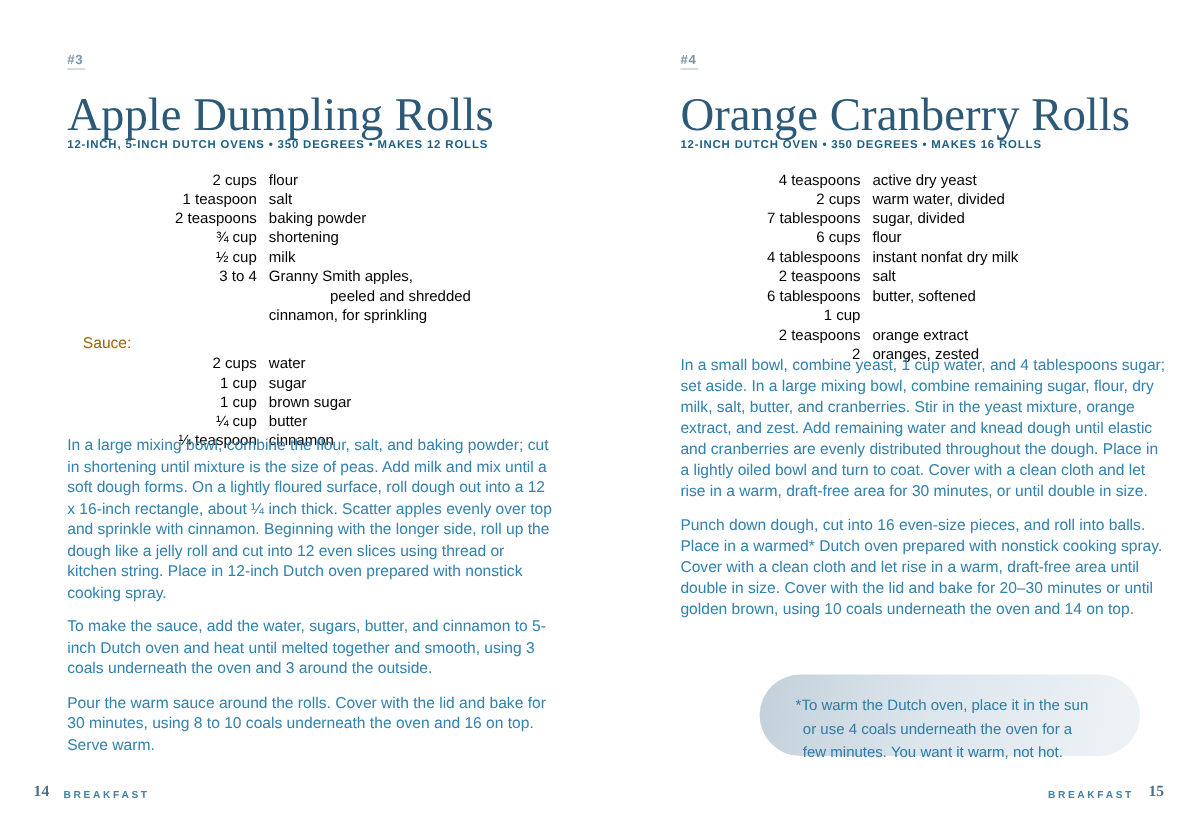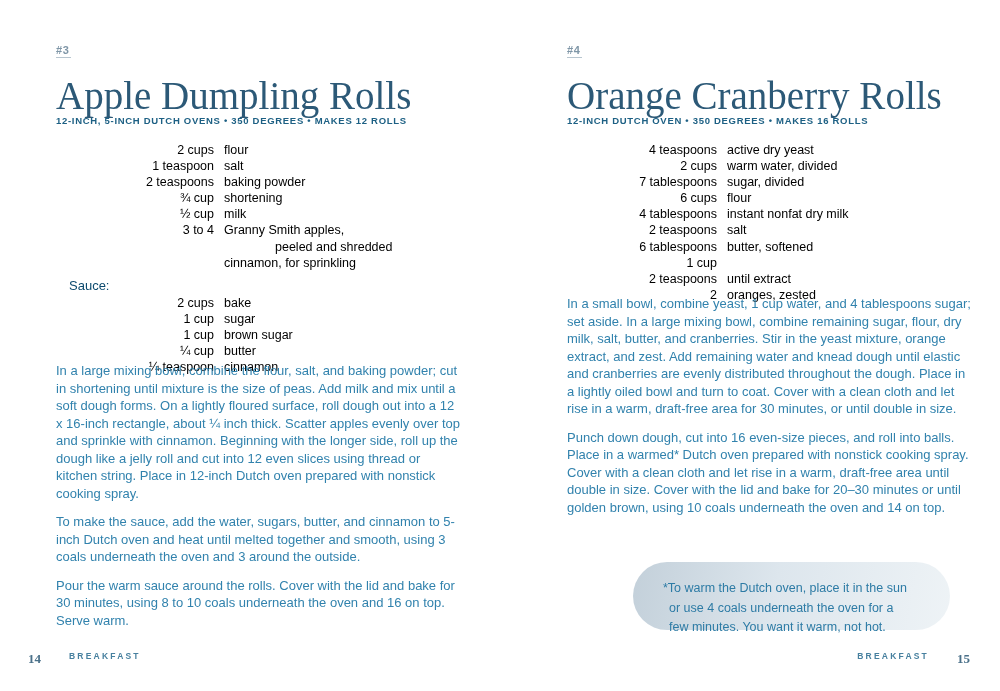--- a/index.html
+++ b/index.html
@@ -51,21 +51,21 @@
   }
   .ing-qty  { flex: none; text-align: right; }
   .recipe-left  .ing-qty { width: 158px; }
   .recipe-right .ing-qty { width: 150px; }
   .ing-item { margin-left: 10px; }
   .ing-row.wrap-indent .ing-item { margin-left: 17px; padding-left: 44px; }
 
   .sauce-label {
     margin: 7px 0 0 13px;
     font-size: 13px;
-    color: #0c4a6e;
+    color: #a16207;
     line-height: 15px;
   }
   .sauce-list { margin-top: 2px; }
 
   .method {
     position: absolute;
     left: 0;
     width: 406px;
   }
   .recipe-left  .method { top: 322px; }
@@ -92,22 +92,22 @@
     line-height: 19.5px;
     color: #2d7ba5;
   }
   .note-line { display: block; }
   .note-line.first { text-indent: -6px; }
 
   .footer {
     position: absolute;
     top: 651px;
     display: flex;
-    align-items: flex-start;
-    gap: 28px;
+    align-items: flex-end;
+    gap: 12px;
   }
   .footer-left  { left: 28px; }
   .footer-right { right: 30px; }
   .footer .page-num {
     font-family: "Liberation Serif", "DejaVu Serif", serif;
     font-weight: bold;
     font-size: 13px;
     color: #4a7089;
   }
   .footer .section-label {
@@ -160,21 +160,21 @@
         <span class="ing-qty"></span>
         <span class="ing-item">cinnamon, for sprinkling</span>
       </div>
     </div>
 
     <div class="sauce-label">Sauce:</div>
 
     <div class="ing-list sauce-list">
       <div class="ing-row">
         <span class="ing-qty">2 cups</span>
-        <span class="ing-item">bake</span>
+        <span class="ing-item">water</span>
       </div>
       <div class="ing-row">
         <span class="ing-qty">1 cup</span>
         <span class="ing-item">sugar</span>
       </div>
       <div class="ing-row">
         <span class="ing-qty">1 cup</span>
         <span class="ing-item">brown sugar</span>
       </div>
       <div class="ing-row">
@@ -226,21 +226,21 @@
       </div>
       <div class="ing-row">
         <span class="ing-qty">6 tablespoons</span>
         <span class="ing-item">butter, softened</span>
       </div>
       <div class="ing-row">
         <span class="ing-qty">1 cup</span>
       </div>
       <div class="ing-row">
         <span class="ing-qty">2 teaspoons</span>
-        <span class="ing-item">until extract</span>
+        <span class="ing-item">orange extract</span>
       </div>
       <div class="ing-row">
         <span class="ing-qty">2</span>
         <span class="ing-item">oranges, zested</span>
       </div>
     </div>
 
     <div class="method">
       <p>In a small bowl, combine yeast, 1 cup water, and 4 tablespoons sugar; set aside. In a large mixing bowl, combine remaining sugar, flour, dry milk, salt, butter, and cranberries. Stir in the yeast mixture, orange extract, and zest. Add remaining water and knead dough until elastic and cranberries are evenly distributed throughout the dough. Place in a lightly oiled bowl and turn to coat. Cover with a clean cloth and let rise in a warm, draft-free area for 30 minutes, or until double in size.</p>
       <p>Punch down dough, cut into 16 even-size pieces, and roll into balls. Place in a warmed* Dutch oven prepared with nonstick cooking spray. Cover with a clean cloth and let rise in a warm, draft-free area until double in size. Cover with the lid and bake for 20–30 minutes or until golden brown, using 10 coals underneath the oven and 14 on top.</p>

